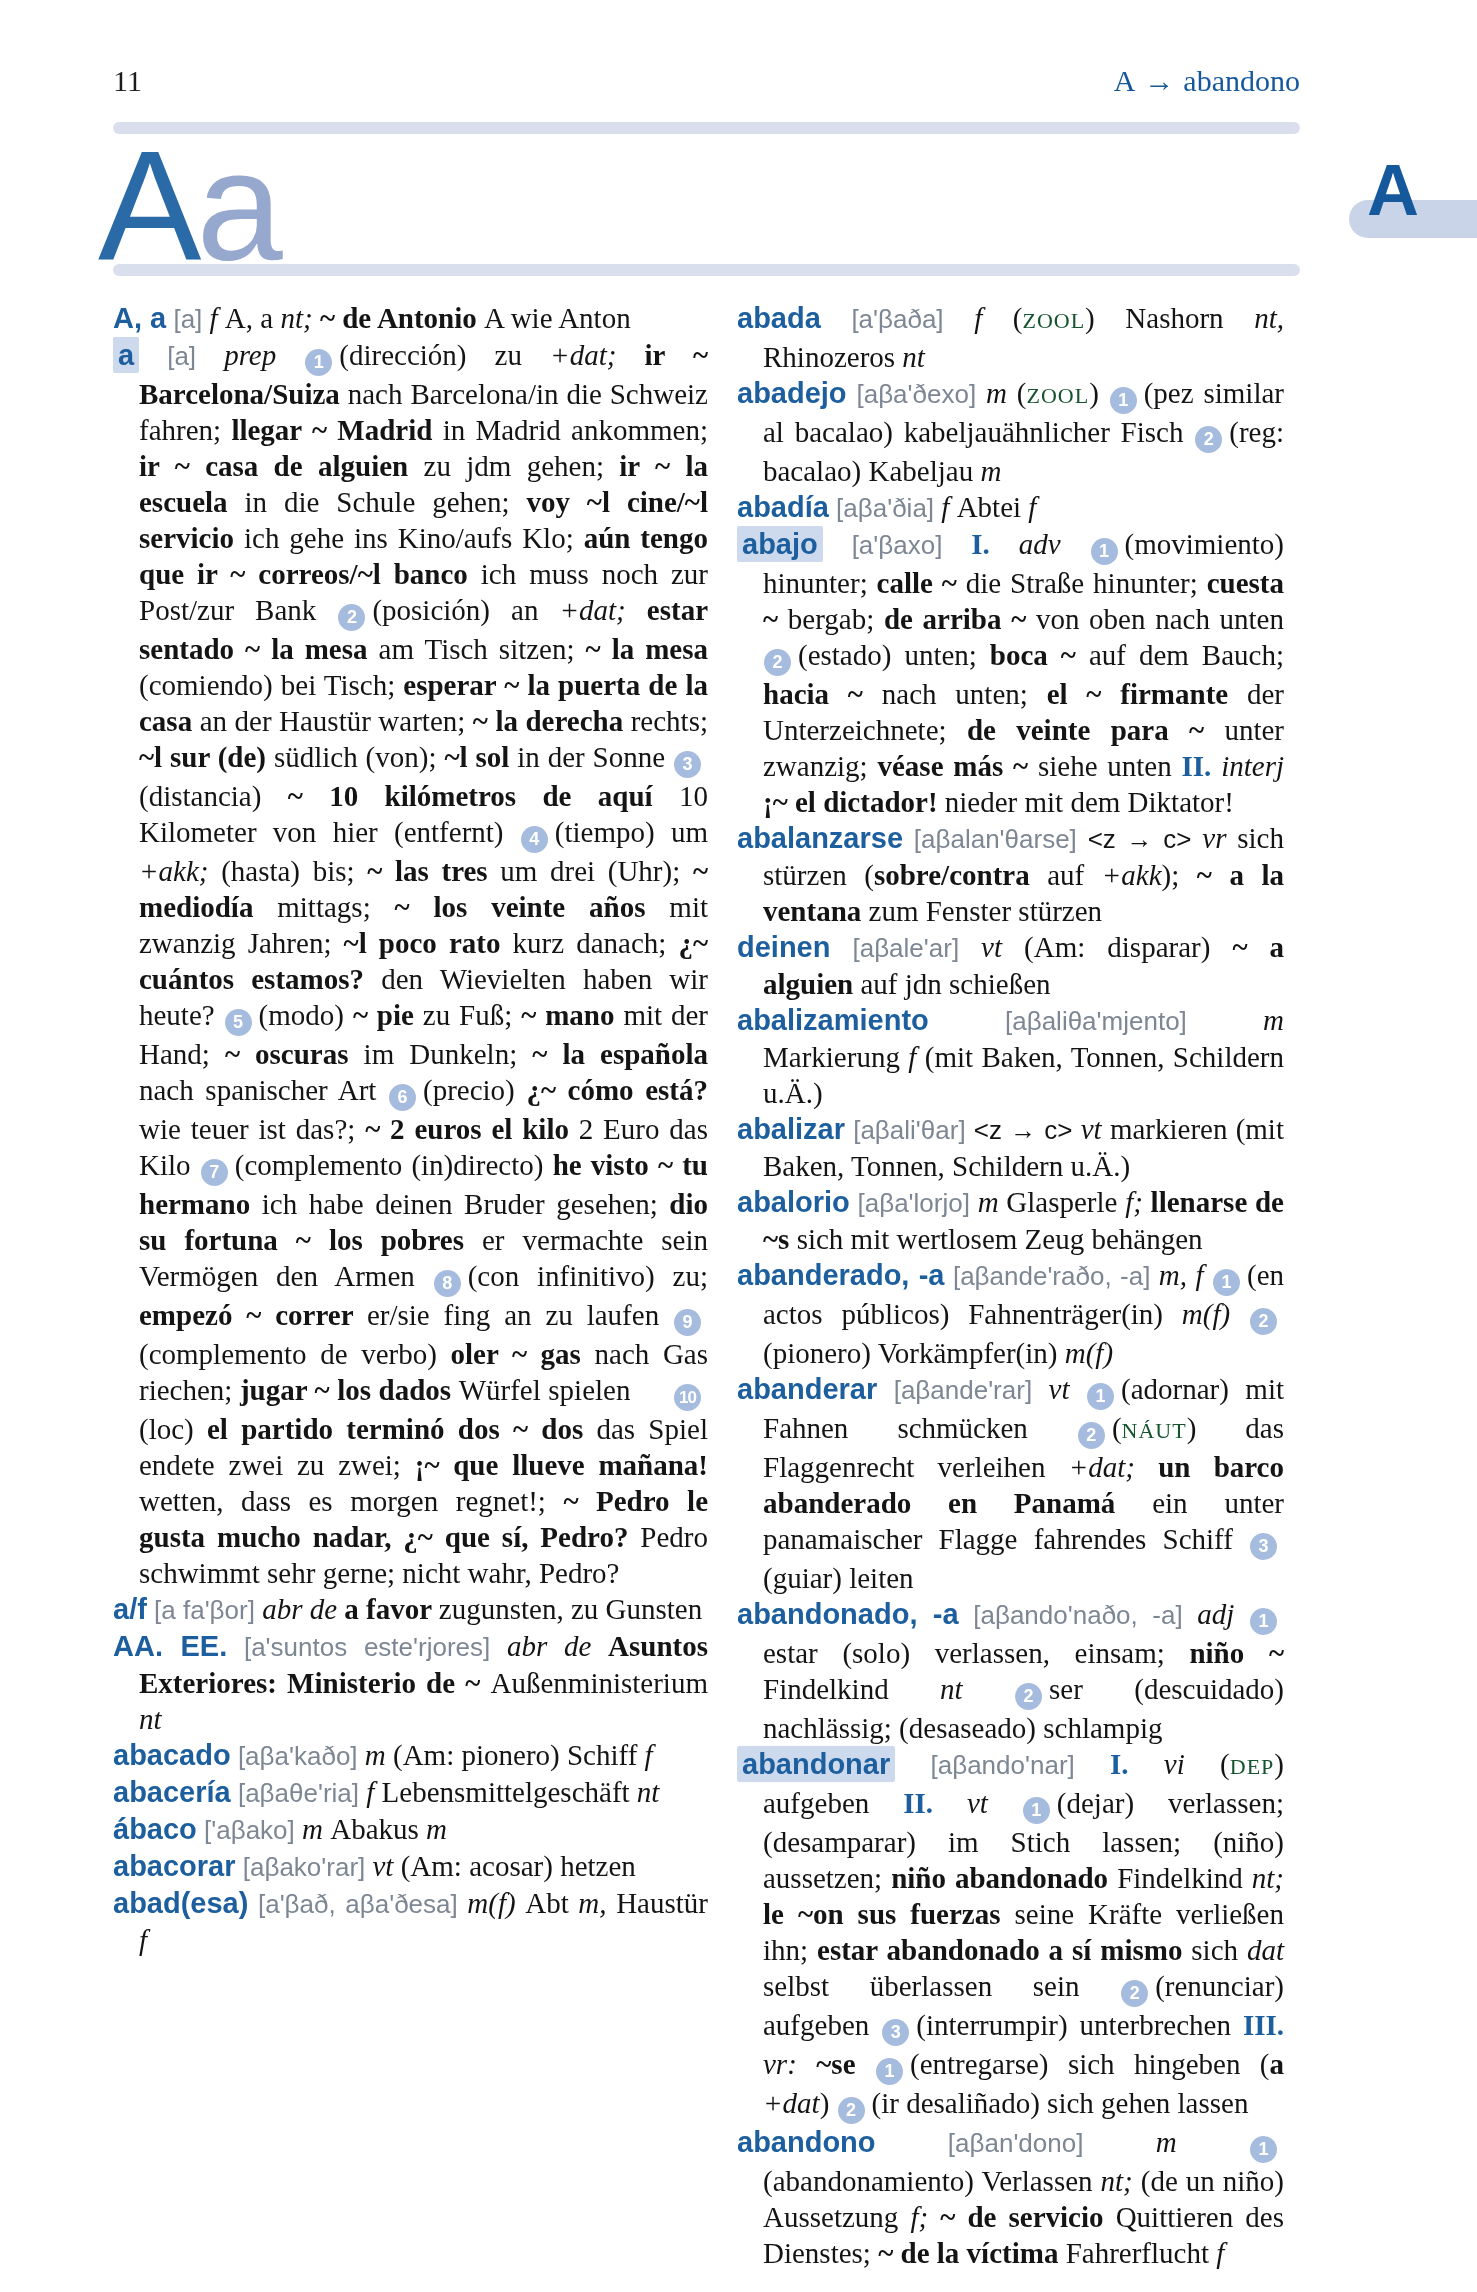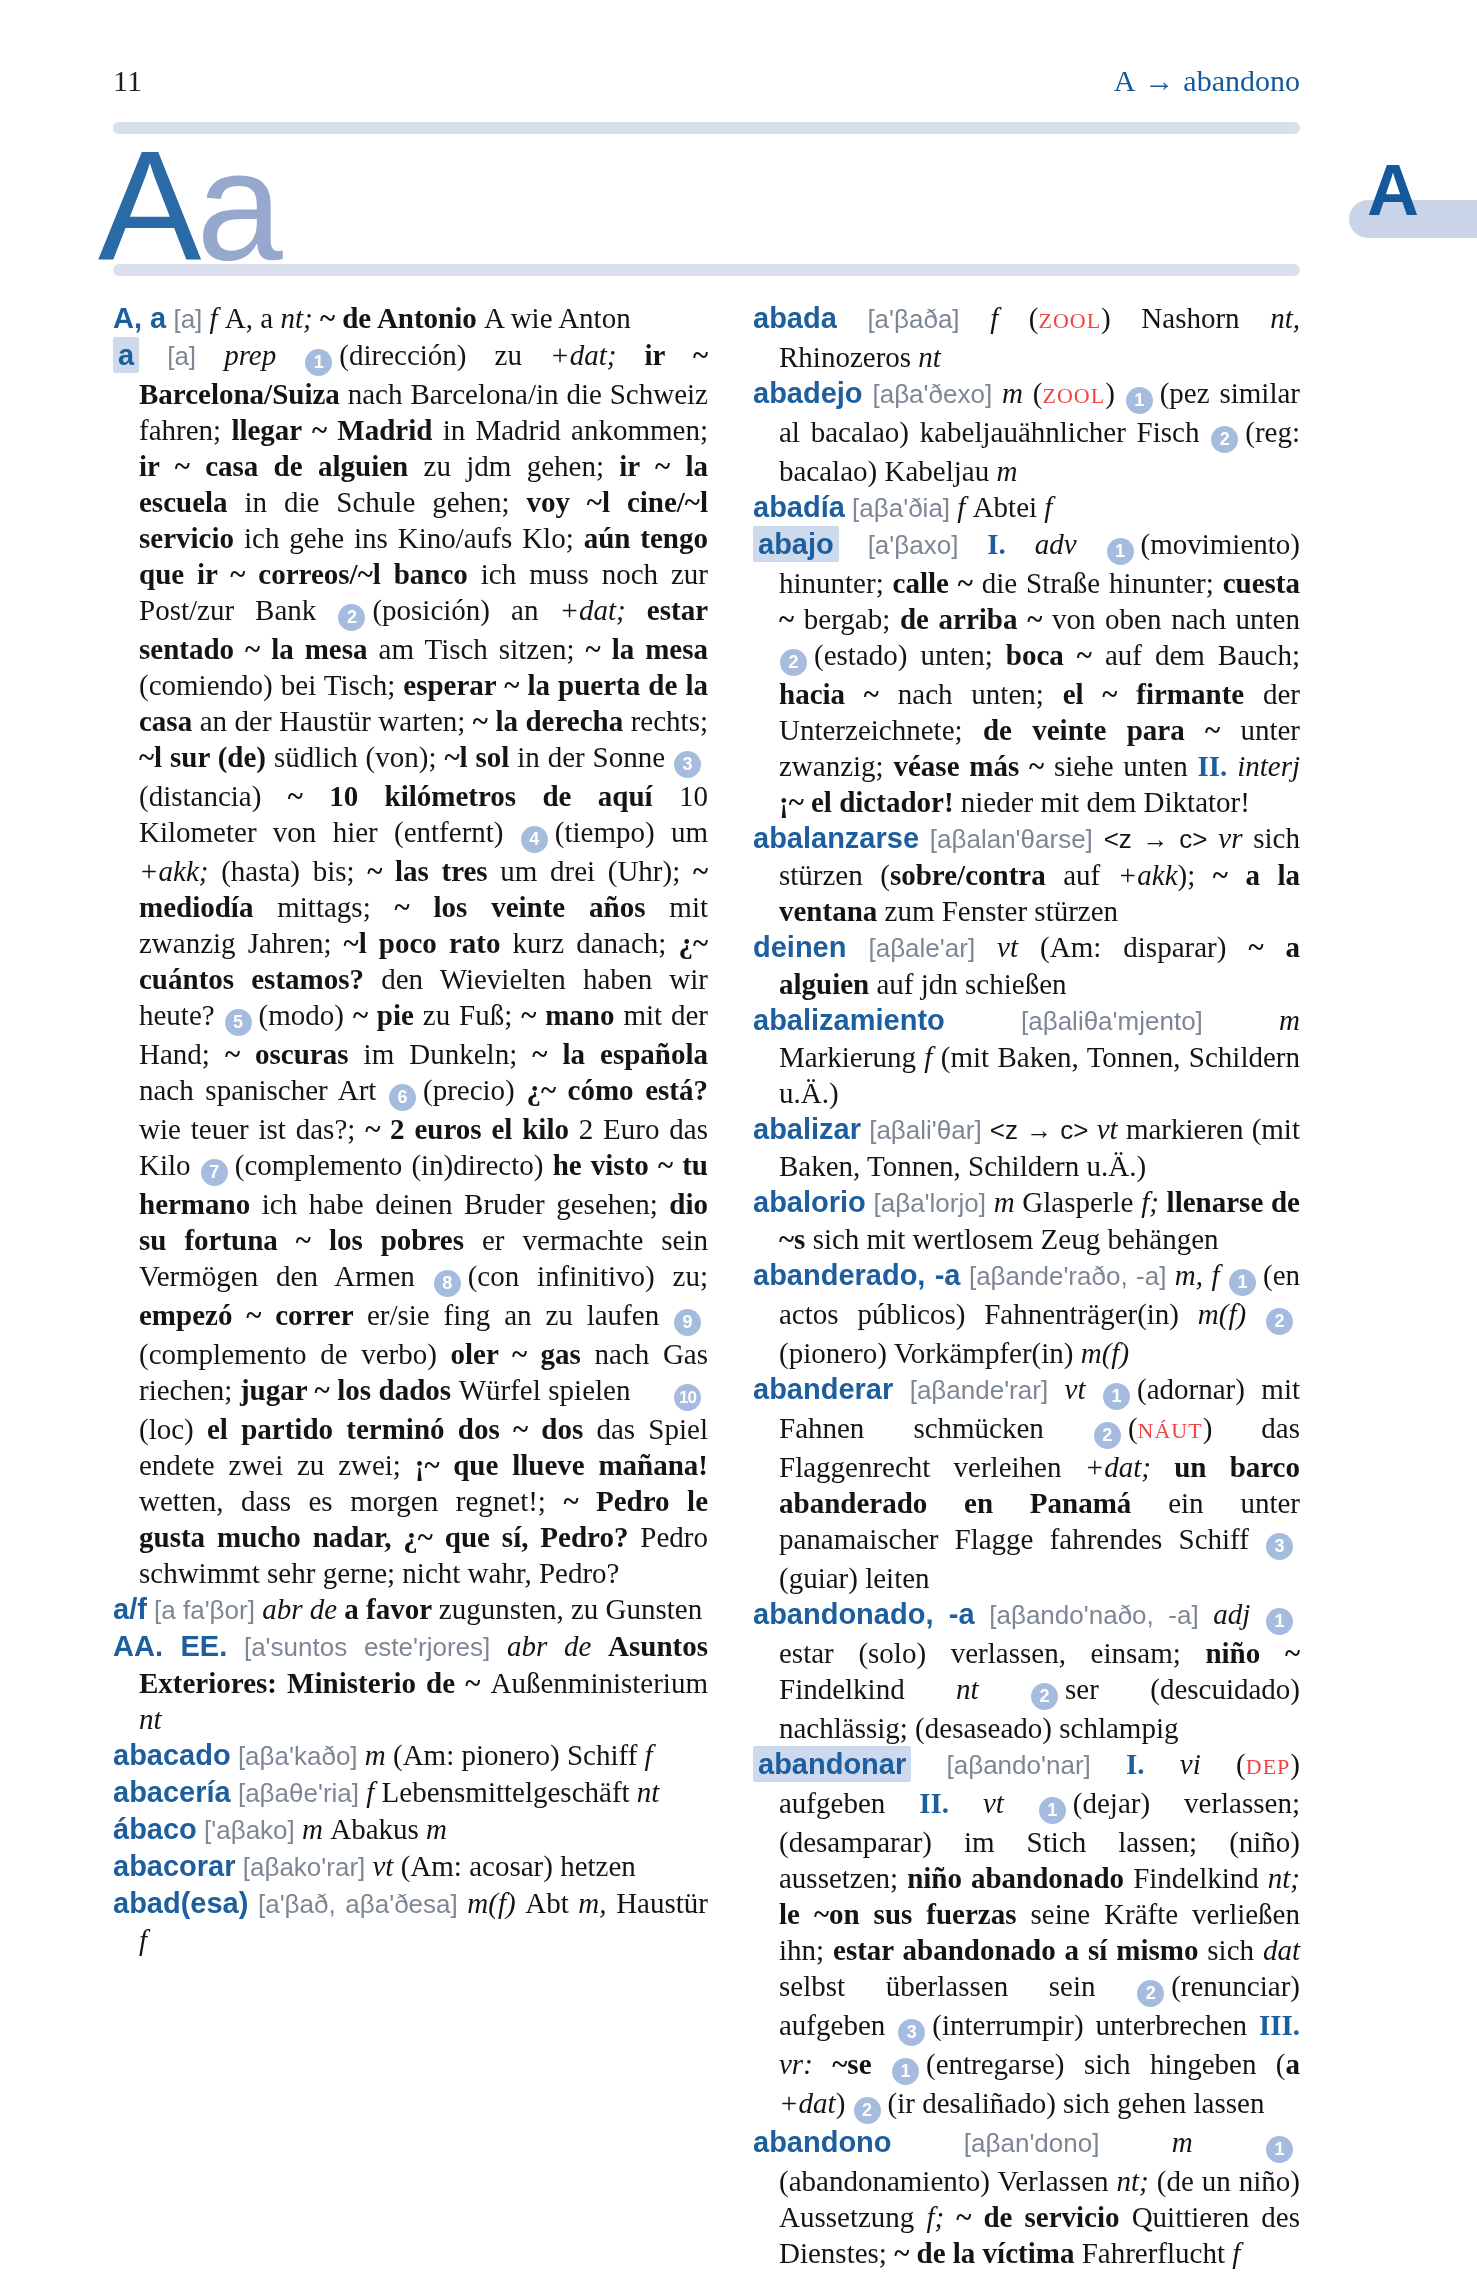--- a/index.html
+++ b/index.html
@@ -23,37 +23,37 @@
               font-size:155px;letter-spacing:-5px;}
   .big-letter .cap{color:var(--big_cap);}
   .big-letter .low{color:var(--big_low);}
   
   .tab-pill{position:absolute;top:200px;right:0;width:128px;height:38px;
             background:var(--tab_pill);border-radius:19px 0 0 19px;}
   .tab-letter{position:absolute;top:154px;right:58px;line-height:1;
               font-family:"Liberation Sans",sans-serif;font-weight:700;
               font-size:72px;color:var(--tab_letter);}
   
-  .cols{position:absolute;left:113px;top:300px;width:1187px;display:flex;gap:45px;}
+  .cols{position:absolute;left:113px;top:300px;width:1187px;display:flex;gap:29px;}
   .col-left{width:595px;}
   .col-right{width:547px;}
   .entry{margin:0;font-size:29px;line-height:36px;text-align:justify;
          padding-left:26px;text-indent:-26px;hyphens:none;}
   
   .seg.lem,.seg.lemh{font-family:"Liberation Sans",sans-serif;font-weight:700;
          color:var(--lemma_blue);font-size:29px;}
   .seg.lemh{background:var(--highlight);padding:2px 5px;border-radius:2px;
          -webkit-box-decoration-break:clone;box-decoration-break:clone;}
   .seg.ipa{font-family:"Liberation Sans",sans-serif;color:var(--ipa_gray);font-size:26px;}
   .seg.pos{font-style:italic;}
   .seg.b{font-weight:700;}
   .seg.i{}
   .seg.r{color:var(--lemma_blue);font-weight:700;}
   .seg.g{font-family:"Liberation Sans",sans-serif;font-size:26px;}
-  .seg.sc{font-size:22px;letter-spacing:1px;color:#ef4444;}
+  .seg.sc{font-size:22px;letter-spacing:1px;color:#14532d;}
   .seg.n{display:inline-block;width:27px;height:27px;line-height:27px;border-radius:50%;
          background:var(--badge);color:#fff;text-align:center;text-indent:0;
          font-family:"Liberation Sans",sans-serif;font-weight:700;font-size:18px;
          margin:0 7px 0 1px;vertical-align:-3px;}
   .seg.n2{font-size:17px;letter-spacing:-1px;margin-left:36px;}
 </style>
 </head>
 <body>
 
 <div class="page">

